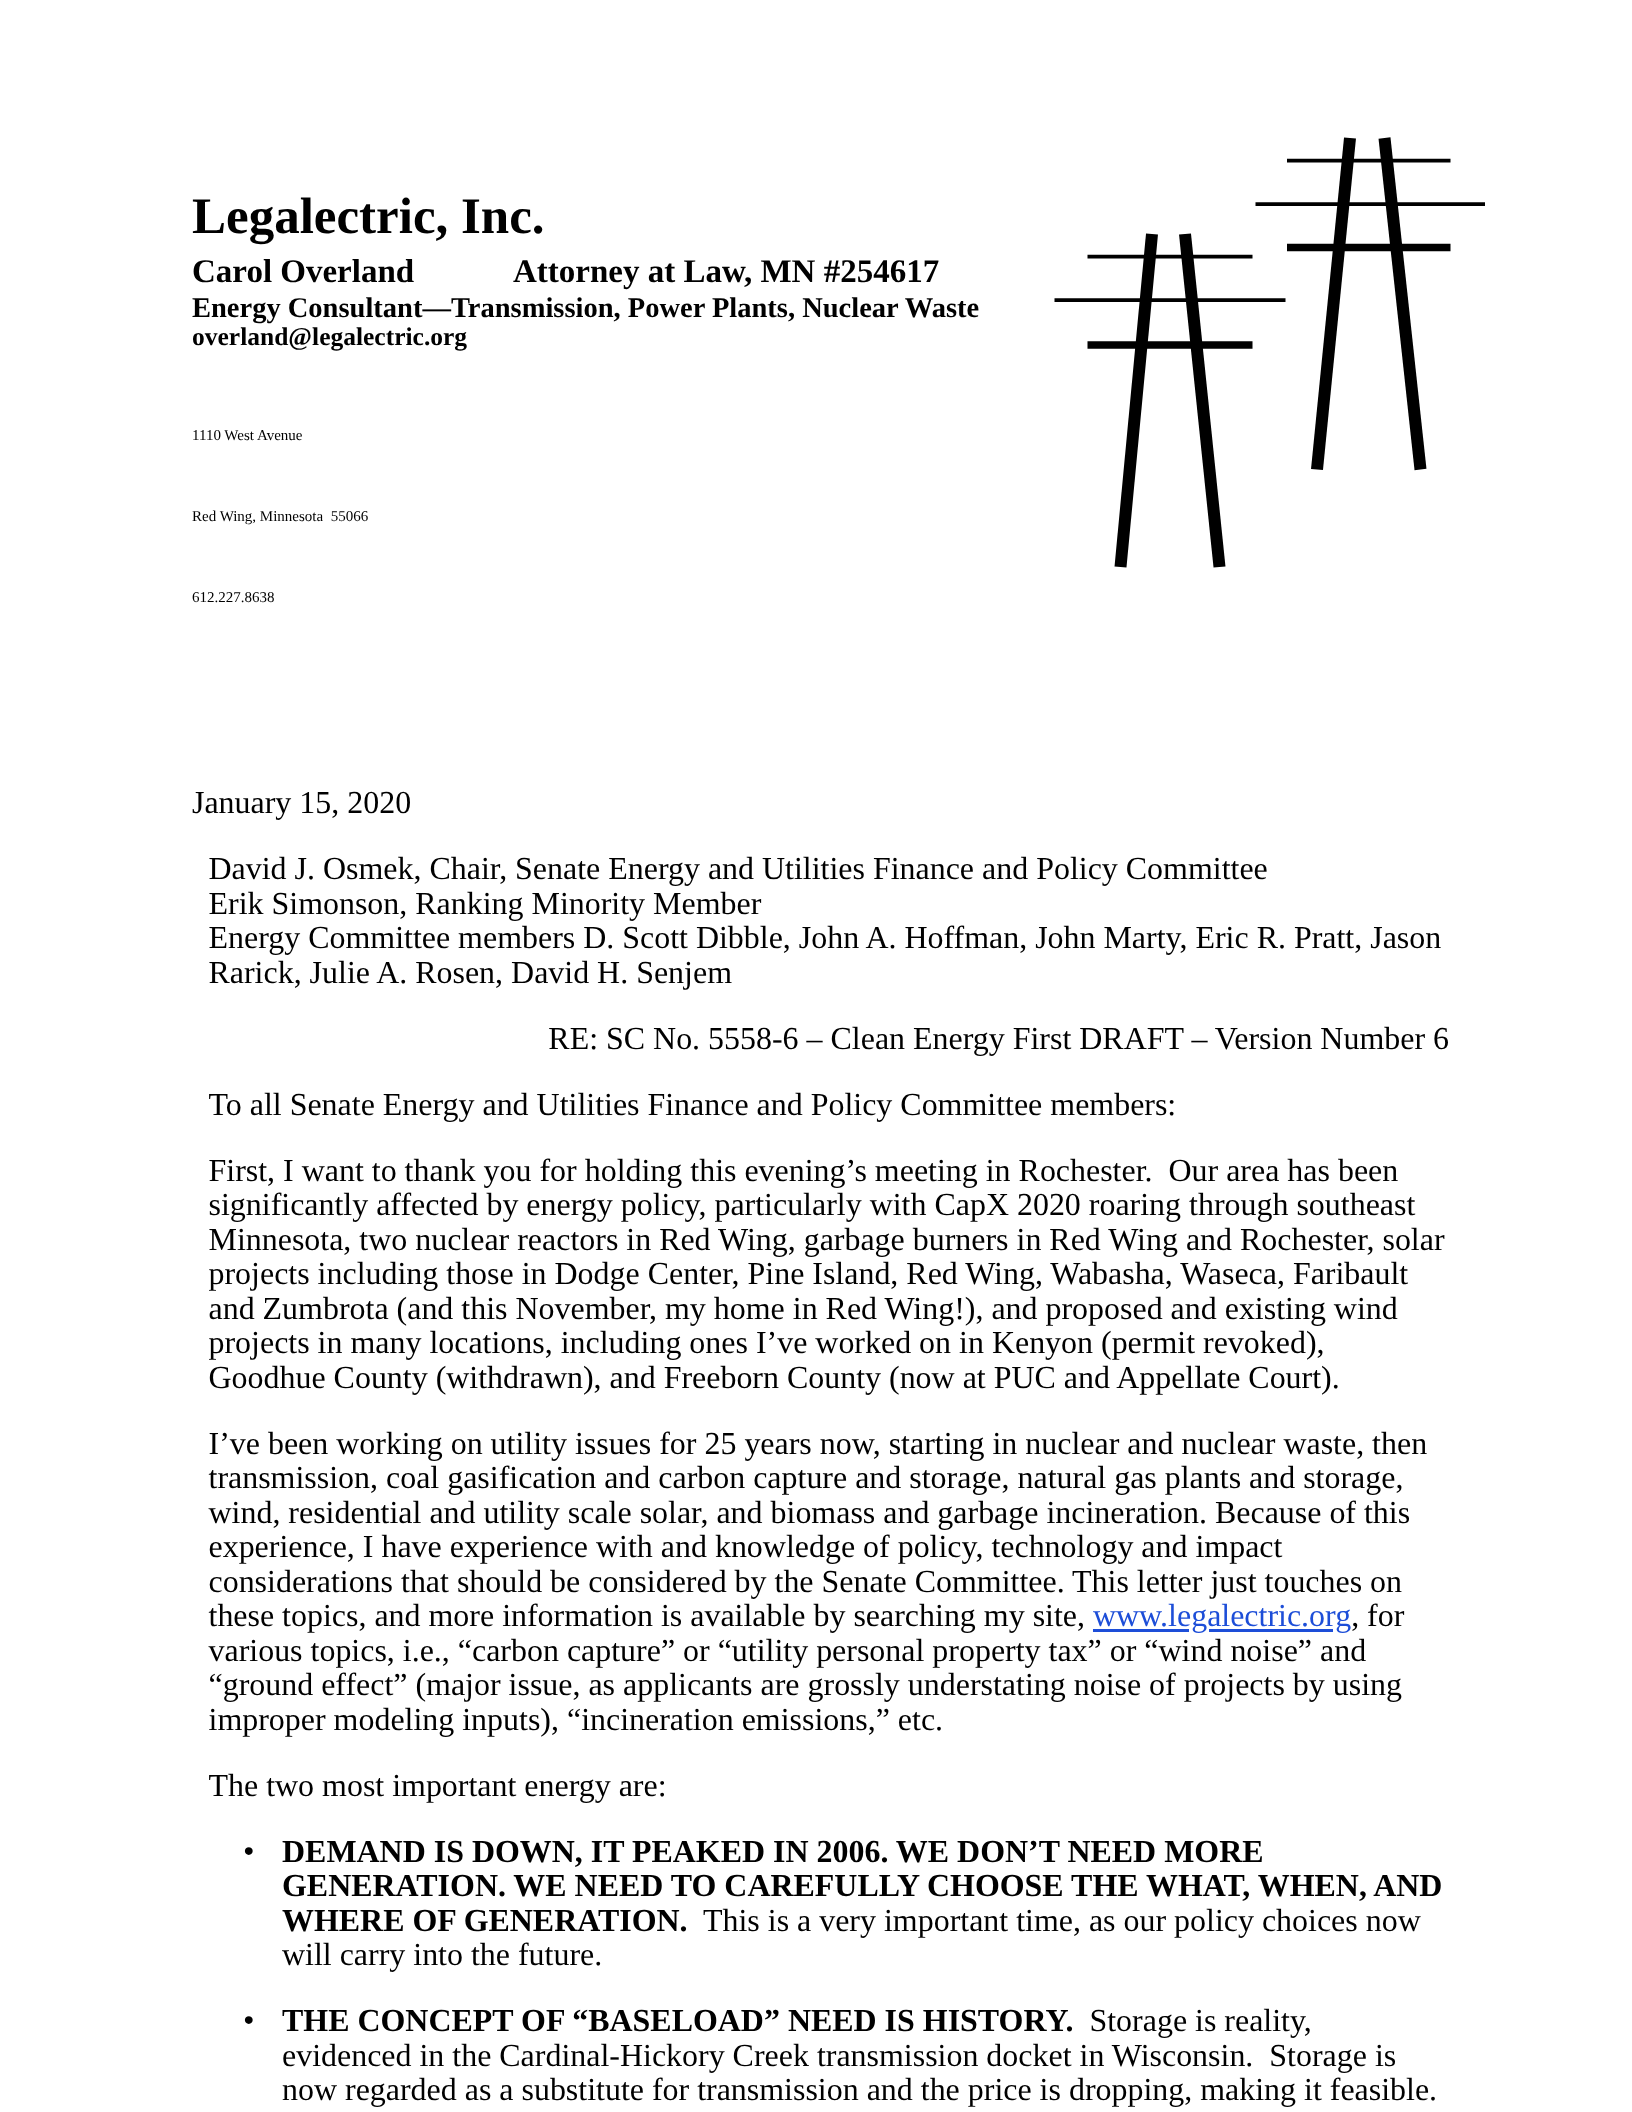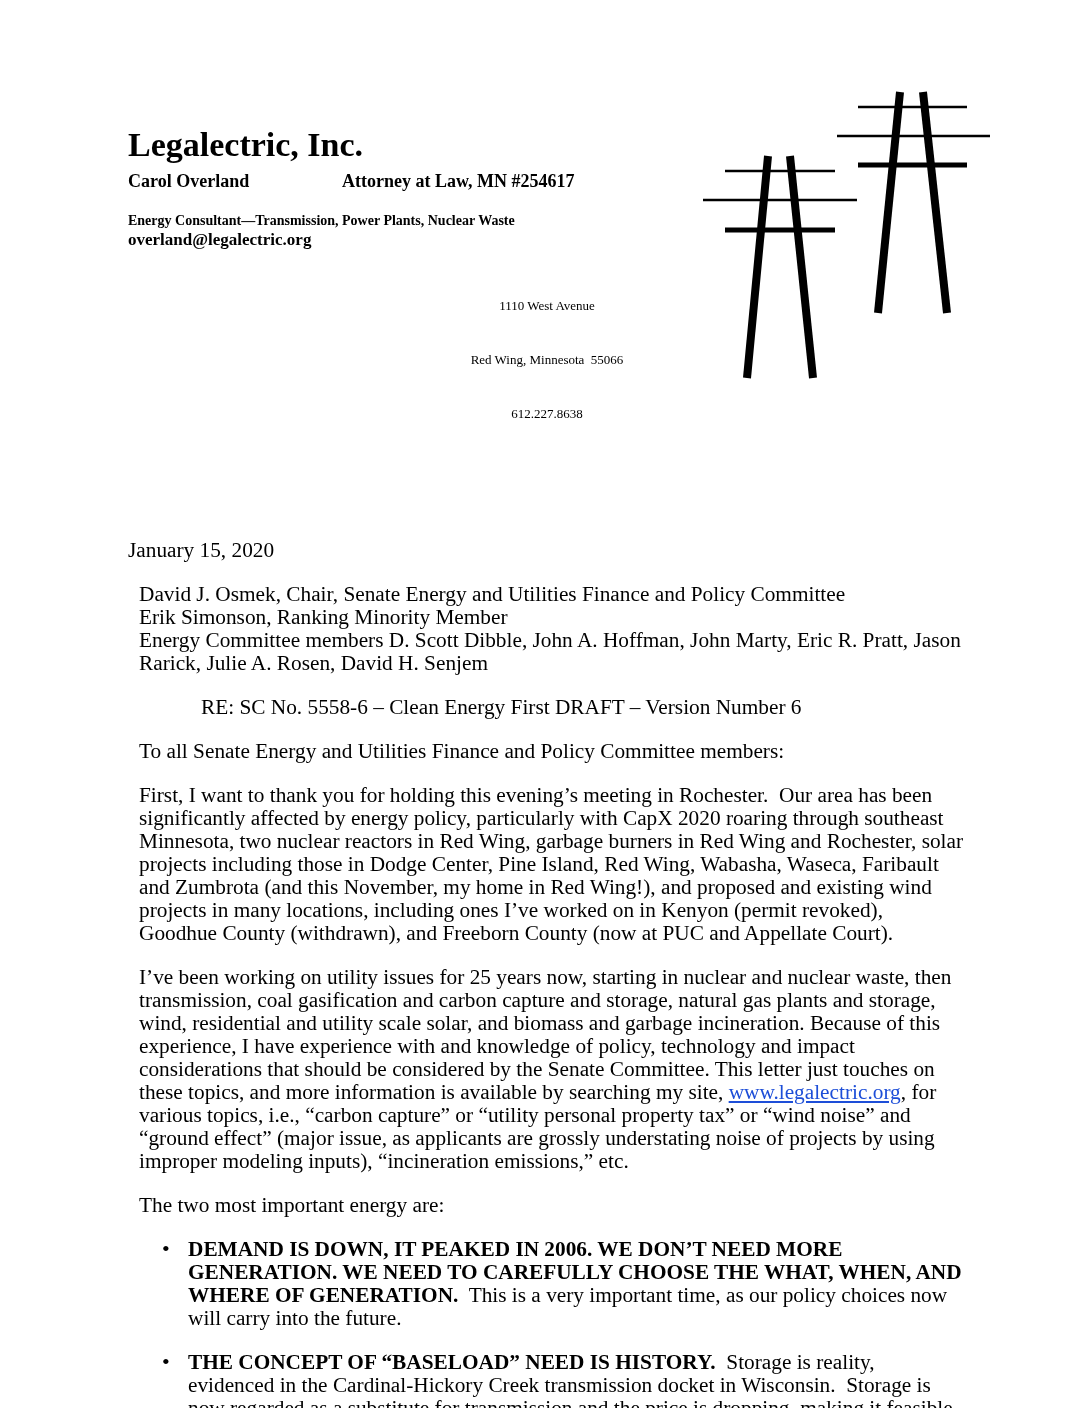--- a/index.html
+++ b/index.html
@@ -13,29 +13,29 @@
     font-family:"Liberation Serif","DejaVu Serif",serif;
     overflow:hidden;
   }
   .towers-svg { position:absolute; left:690px; top:80px; }
   .content {
     position:absolute; left:128px; top:0;
     width:838px;
     padding-top:126px;
   }
   .company   { font-size:34px; font-weight:bold; line-height:38px; }
-  .name-line { margin-top:4px; font-size:18px; font-weight:bold; line-height:26px; white-space:pre-wrap; }
+  .name-line { margin-top:4px; font-size:22px; font-weight:bold; line-height:26px; white-space:pre-wrap; }
   .name-line .name { display:inline-block; width:214px; }
-  .tagline   { margin-top:17px; font-size:14px; font-weight:bold; line-height:19px; }
+  .tagline   { margin-top:2px; font-size:19px; font-weight:bold; line-height:19px; }
   .email     { font-size:17px; font-weight:bold; line-height:19px; }
-  .address   { margin-top:12px; font-size:13px; line-height:18px; white-space:pre-wrap;text-align:center; }
+  .address   { margin-top:12px; font-size:10px; line-height:18px; white-space:pre-wrap; }
   .body-text { font-size:21.3px; line-height:23px; }
   .date      { margin-top:80px; }
   .block     { margin-top:21px;margin-left:11px; }
-  .re-line   { padding-left:62px; }
+  .re-line   { padding-left:62px;text-align:right; }
   .para      { white-space:pre-wrap; }
   .site-link { color:#1d4ed8; text-decoration:underline; }
   .bullets   { list-style:none; margin-top:21px; }
   .bullets li{ position:relative; padding-left:60px; margin-bottom:21px; white-space:pre-wrap; }
   .bullets li::before {
     content:"\2022";
     position:absolute; left:34px; top:-1px;
     font-size:22px;
   }
 </style>

